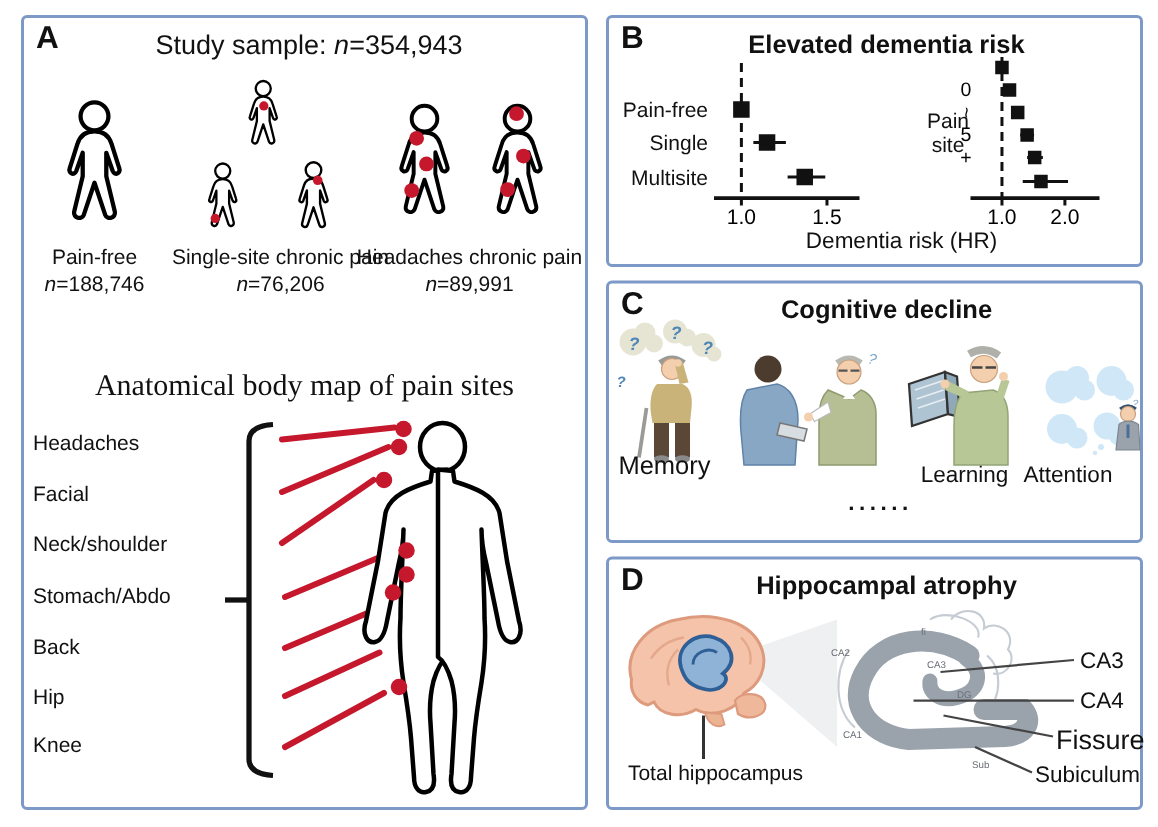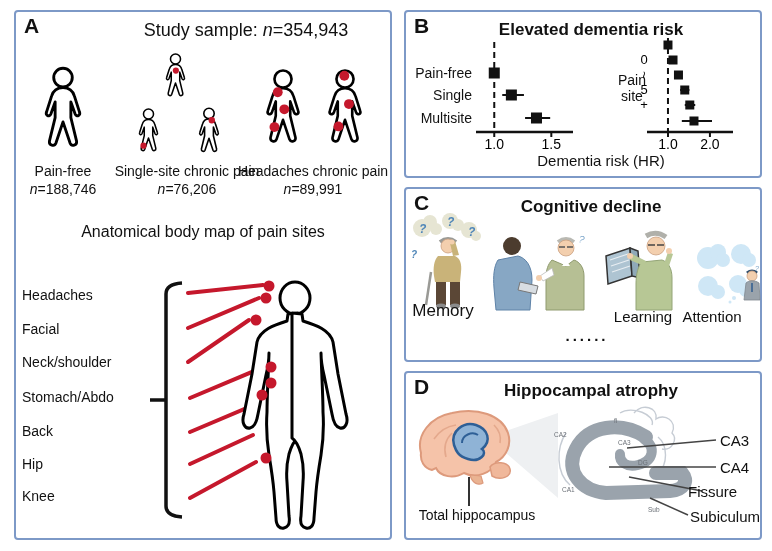--- a/index.html
+++ b/index.html
@@ -31,21 +31,21 @@
                C15,111 23,113 25,108 L35,78 L45,108 C47,113 55,111 54,105 L46,72 L46,50
                L52,67 C54,72 60,69 58,64 L51,42 C49,35 44,30 35,30 Z" fill="#fff" stroke="#000" stroke-width="4" stroke-linejoin="round"></path>
     </g>
   </defs>
 </svg>
 
 <div id="fig">
 
   <div id="panelA" class="panel">
     <div class="letter">A</div>
-    <div class="ctr" style="left:190px;top:8px;font-size:18px;margin-left:40px;">
+    <div class="ctr" style="left:190px;top:8px;font-size:18px;">
       <span>Study sample: </span><i>n</i><span>=354,943</span>
     </div>
 
     <svg style="left:22px;top:48px" width="50" height="98" viewBox="0 0 70 120">
         <use href="#person-shape"></use>
       </svg>
     <svg style="left:146px;top:36px" width="27" height="56" viewBox="0 0 70 120">
         <use href="#person-shape"></use>
         <circle cx="36" cy="46" r="8" fill="#c5182c"></circle>
       </svg>
@@ -70,21 +70,21 @@
         <circle cx="25" cy="88" r="7.5" fill="#c5182c"></circle>
       </svg>
 
     <div class="ctr lbl14" style="left:47px;top:151px">Pain-free</div>
     <div class="ctr lbl14" style="left:171px;top:151px">Single-site chronic pain</div>
     <div class="ctr lbl14" style="left:297px;top:151px">Headaches chronic pain</div>
     <div class="ctr nlbl" style="left:47px;top:169px"><i>n</i><span>=188,746</span></div>
     <div class="ctr nlbl" style="left:171px;top:169px"><i>n</i><span>=76,206</span></div>
     <div class="ctr nlbl" style="left:297px;top:169px"><i>n</i><span>=89,991</span></div>
 
-    <div class="ctr" style="left:187px;top:211px;font-size:16px;">Anatomical body map of pain sites</div>
+    <div class="ctr" style="left:187px;top:234px;font-size:20px;font-family:Liberation Serif, serif;">Anatomical body map of pain sites</div>
     <div class="painlab" style="top:275px">Headaches</div>
     <div class="painlab" style="top:309px">Facial</div>
     <div class="painlab" style="top:342px">Neck/shoulder</div>
     <div class="painlab" style="top:377px">Stomach/Abdo</div>
     <div class="painlab" style="top:411px">Back</div>
     <div class="painlab" style="top:444px">Hip</div>
     <div class="painlab" style="top:476px">Knee</div>
 
     <svg style="left:0;top:252px" width="374" height="268" viewBox="0 252 374 268">
 
@@ -300,17 +300,17 @@
         <line x1="221" y1="75" x2="310" y2="67"></line>
         <line x1="203" y1="94" x2="310" y2="94"></line>
         <line x1="223" y1="104" x2="296" y2="118"></line>
         <line x1="244" y1="125" x2="282" y2="142"></line>
       </g>
     </svg>
 
     <div class="ctr" style="left:71px;top:134px;font-size:14px">Total hippocampus</div>
     <div style="position:absolute;left:314px;top:59px;font-size:15px">CA3</div>
     <div style="position:absolute;left:314px;top:86px;font-size:15px">CA4</div>
-    <div style="position:absolute;left:282px;top:110px;font-size:15px">Fissure</div>
+    <div style="position:absolute;left:298px;top:110px;font-size:18px">Fissure</div>
     <div style="position:absolute;left:284px;top:135px;font-size:15px">Subiculum</div>
   </div>
 
 </div>
 
 </body></html>

